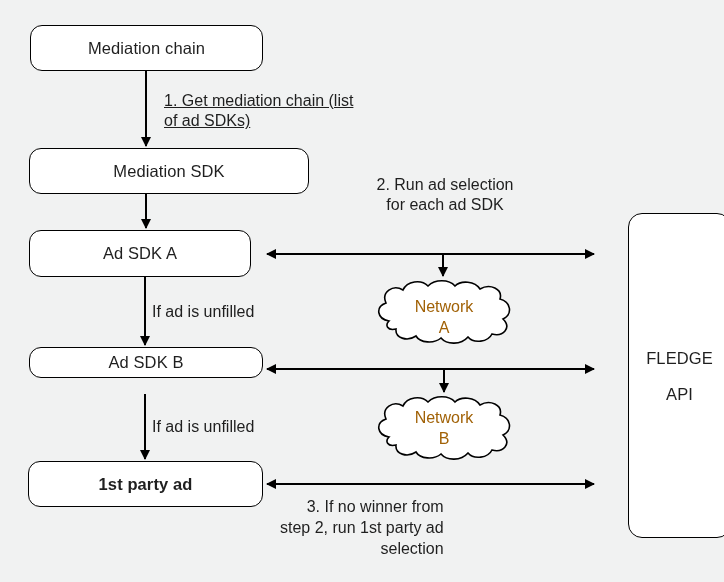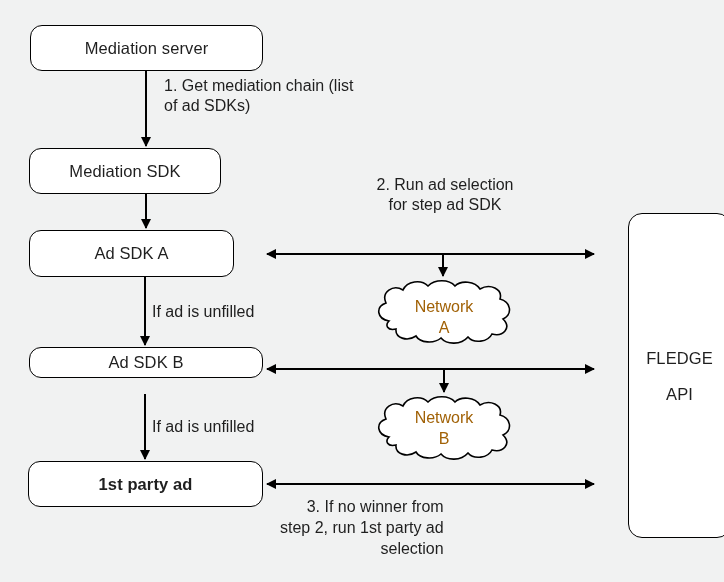--- a/index.html
+++ b/index.html
@@ -29,35 +29,35 @@
     border-radius: 12px;
     display: flex;
     align-items: center;
     justify-content: center;
     text-align: center;
     font-size: 16.5px;
     letter-spacing: 0.1px;
     color: #1f1f1f;
   }
   .node-mediation-server { left: 30px;  top: 25px;  width: 233px; height: 46px; }
-  .node-mediation-sdk    { left: 29px;  top: 148px; width: 192px; height: 46px; }
-  .node-ad-sdk-a         { left: 29px;  top: 230px; width: 205px; height: 47px; }
+  .node-mediation-sdk    { left: 29px;  top: 148px; width: 280px; height: 46px; }
+  .node-ad-sdk-a         { left: 29px;  top: 230px; width: 222px; height: 47px; }
   .node-ad-sdk-b         { left: 29px;  top: 347px; width: 234px; height: 31px; }
   .node-first-party-ad   { left: 28px;  top: 461px; width: 235px; height: 46px; font-weight: bold; }
   .node-fledge-api       { left: 628px; top: 213px; width: 103px; height: 325px;
                            border-radius: 14px; flex-direction: column; line-height: 22px; gap: 14px; }
   .annotation {
     position: absolute;
     font-size: 16px;
     line-height: 20px;
     white-space: nowrap;
     color: #1f1f1f;
   }
   .annotation div { white-space: nowrap; }
-  .ann-step1 { left: 164px; top: 76px; text-align: left; }
+  .ann-step1 { left: 164px; top: 91px; text-align: left; text-decoration: underline; }
   .ann-step2 { left: 365px; top: 175px; width: 160px; text-align: center; }
   .ann-unfilled-a { left: 152px; top: 302px; }
   .ann-unfilled-b { left: 152px; top: 417px; }
   .ann-step3 { left: 280px; top: 496px; line-height: 21px; text-align: right; }
   .cloud-label {
     position: absolute;
     width: 142px;
     text-align: center;
     font-size: 16px;
     line-height: 21px;
@@ -101,21 +101,21 @@
     <g transform="translate(373,395)">
       <path d="M 16 42 C 4 40, 2 28, 13 24 C 8 13, 20 5, 30 11 C 34 2, 48 0, 55 7
                C 62 0, 76 0, 82 7 C 88 1, 102 2, 107 10 C 117 4, 130 10, 127 20
                C 138 23, 140 35, 130 40 C 139 49, 130 58, 119 55 C 115 63, 101 65, 95 58
                C 88 66, 74 66, 68 59 C 61 65, 47 64, 43 57 C 34 63, 22 59, 23 50
                C 14 52, 12 46, 16 42 Z" fill="#ffffff" stroke="#000000" stroke-width="1.6"></path>
     </g>
   </svg>
 
   <div class="node node-mediation-server">
-    <span>Mediation server</span>
+    <span>Mediation chain</span>
   </div>
 
   <div class="node node-mediation-sdk">
     <span>Mediation SDK</span>
   </div>
 
   <div class="node node-ad-sdk-a">
     <span>Ad SDK A</span>
   </div>
 
@@ -141,21 +141,21 @@
     <div>B</div>
   </div>
 
   <div class="annotation ann-step1">
     <div>1. Get mediation chain (list</div>
     <div>of ad SDKs)</div>
   </div>
 
   <div class="annotation ann-step2">
     <div>2. Run ad selection</div>
-    <div>for step ad SDK</div>
+    <div>for each ad SDK</div>
   </div>
 
   <div class="annotation ann-unfilled-a">
     <span>If ad is unfilled</span>
   </div>
 
   <div class="annotation ann-unfilled-b">
     <span>If ad is unfilled</span>
   </div>
 

